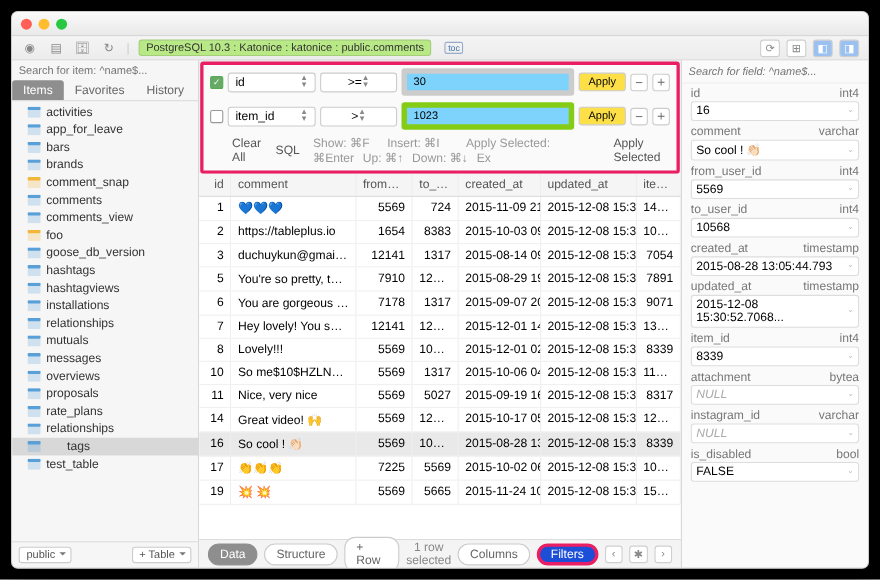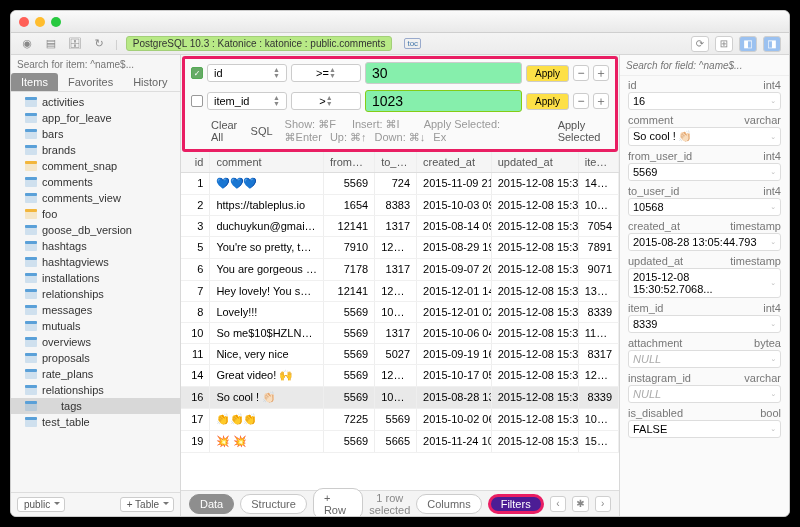--- a/index.html
+++ b/index.html
@@ -33,41 +33,41 @@
 .combo { border:1px solid #ccc; background:#fff; border-radius:3px; padding:1px 14px 1px 6px; position:relative; font-size:10px; }
 .combo:after { content:""; position:absolute; right:4px; top:4px; border:3px solid transparent; border-top-color:#777; }
 
 .main { flex:1; display:flex; flex-direction:column; min-width:0; }
 .filter-wrap { border:3px solid #e91e63; border-radius:3px; margin:1px 1px 0 1px; background:#fafafa; }
 .filter-row { display:flex; align-items:center; gap:4px; padding:3px 6px; }
 .chk { width:12px; height:12px; border:1px solid #999; border-radius:2px; background:#fff; display:inline-flex; align-items:center; justify-content:center; font-size:8px; color:#666; }
 .chk.on { background:#6a6; color:#fff; border-color:#5a5; }
 .fcombo { border:1px solid #ccc; background:#fff; border-radius:3px; padding:2px 6px; font-size:10px; min-width:70px; display:flex; justify-content:space-between; align-items:center; }
 .fcombo .ar { font-size:7px; color:#888; line-height:6px; }
-.finput { border:1px solid #84cc16; background:#86efac; border-radius:3px; padding:2px 6px; font-size:14px; flex:1; min-width:0; }
+.finput { border:5px solid #84cc16; background:#7dd3fc; border-radius:3px; padding:2px 6px; font-size:10px; flex:1; min-width:0; }
 .finput.plain { border-color:#ccc; }
 .fbtn { padding:2px 8px; border:1px solid #ccc; border-radius:3px; background:#fde047; font-size:10px; }
 .sqbtn { width:16px; height:16px; border:1px solid #ccc; border-radius:3px; background:#fff; display:flex; align-items:center; justify-content:center; font-size:12px; color:#666; }
 .filter-bottom { display:flex; align-items:center; gap:12px; padding:3px 8px 5px 26px; font-size:9px; color:#999; }
 .filter-bottom .r { margin-left:auto; }
 
 .grid { flex:1; overflow:hidden; display:flex; flex-direction:column; background:#fff; }
 .ghead { display:flex; border-bottom:1px solid #ddd; background:#f5f5f5; font-size:10px; color:#555; }
 .ghead > div, .grow > div { padding:4px 6px; border-right:1px solid #eee; overflow:hidden; white-space:nowrap; text-overflow:ellipsis; }
 .c-id{width:34px;text-align:right} .c-cm{width:142px} .c-fu{width:62px;text-align:right} .c-tu{width:50px;text-align:right} .c-ca{width:92px} .c-ua{width:108px} .c-ii{width:48px;text-align:right}
 .gbody { flex:1; overflow:auto; font-size:10px; }
 .grow { display:flex; border-bottom:1px solid #f0f0f0; }
 .grow.sel { background:#e9e9e9; }
 .stk { display:flex; justify-content:space-between; align-items:center; }
 .sar { font-size:7px; color:#bbb; line-height:6px; }
 
 .footer { height:26px; display:flex; align-items:center; gap:6px; padding:0 8px; border-top:1px solid #ddd; background:#f4f4f4; font-size:10px; color:#666; }
 .pill { padding:3px 10px; border-radius:10px; background:#fff; border:1px solid #ccc; cursor:default; }
 .pill.dark { background:#8e8e8e; color:#fff; border-color:#8e8e8e; }
-.pill.hl { background:#4c1d95; color:#fff; border:3px solid #e91e63; padding:1px 10px; }
+.pill.hl { background:#1d4ed8; color:#fff; border:3px solid #e91e63; padding:1px 10px; }
 .spacer { flex:1; text-align:center; color:#888; }
 
 .inspector { width:170px; border-left:1px solid #d8d8d8; background:#fafafa; display:flex; flex-direction:column; }
 .insp-search { padding:4px 6px; border-bottom:1px solid #eee; }
 .insp-search input { width:100%; border:none; background:transparent; color:#aaa; font-style:italic; font-size:10px; }
 .prop { padding:3px 8px 1px; }
 .plabel { display:flex; justify-content:space-between; font-size:9px; color:#777; }
 .pval { border:1px solid #ddd; border-radius:3px; background:#fff; padding:2px 4px; margin-top:1px; display:flex; justify-content:space-between; align-items:center; font-size:10px; }
 </style>
 </head>
@@ -228,30 +228,30 @@
               </span>
               <span>relationships</span>
             </div>
             <div class="tree-item">
               <span class="ticon">
                 <svg width="12" height="10">
                   <rect width="12" height="10" rx="1" fill="#5aa0d8" opacity=".25"></rect>
                   <rect width="12" height="3" rx="1" fill="#5aa0d8"></rect>
                 </svg>
               </span>
+              <span>mutuals</span>
+            </div>
+            <div class="tree-item">
+              <span class="ticon">
+                <svg width="12" height="10">
+                  <rect width="12" height="10" rx="1" fill="#5aa0d8" opacity=".25"></rect>
+                  <rect width="12" height="3" rx="1" fill="#5aa0d8"></rect>
+                </svg>
+              </span>
               <span>messages</span>
-            </div>
-            <div class="tree-item">
-              <span class="ticon">
-                <svg width="12" height="10">
-                  <rect width="12" height="10" rx="1" fill="#5aa0d8" opacity=".25"></rect>
-                  <rect width="12" height="3" rx="1" fill="#5aa0d8"></rect>
-                </svg>
-              </span>
-              <span>mutuals</span>
             </div>
             <div class="tree-item">
               <span class="ticon">
                 <svg width="12" height="10">
                   <rect width="12" height="10" rx="1" fill="#5aa0d8" opacity=".25"></rect>
                   <rect width="12" height="3" rx="1" fill="#5aa0d8"></rect>
                 </svg>
               </span>
               <span>overviews</span>
             </div>

